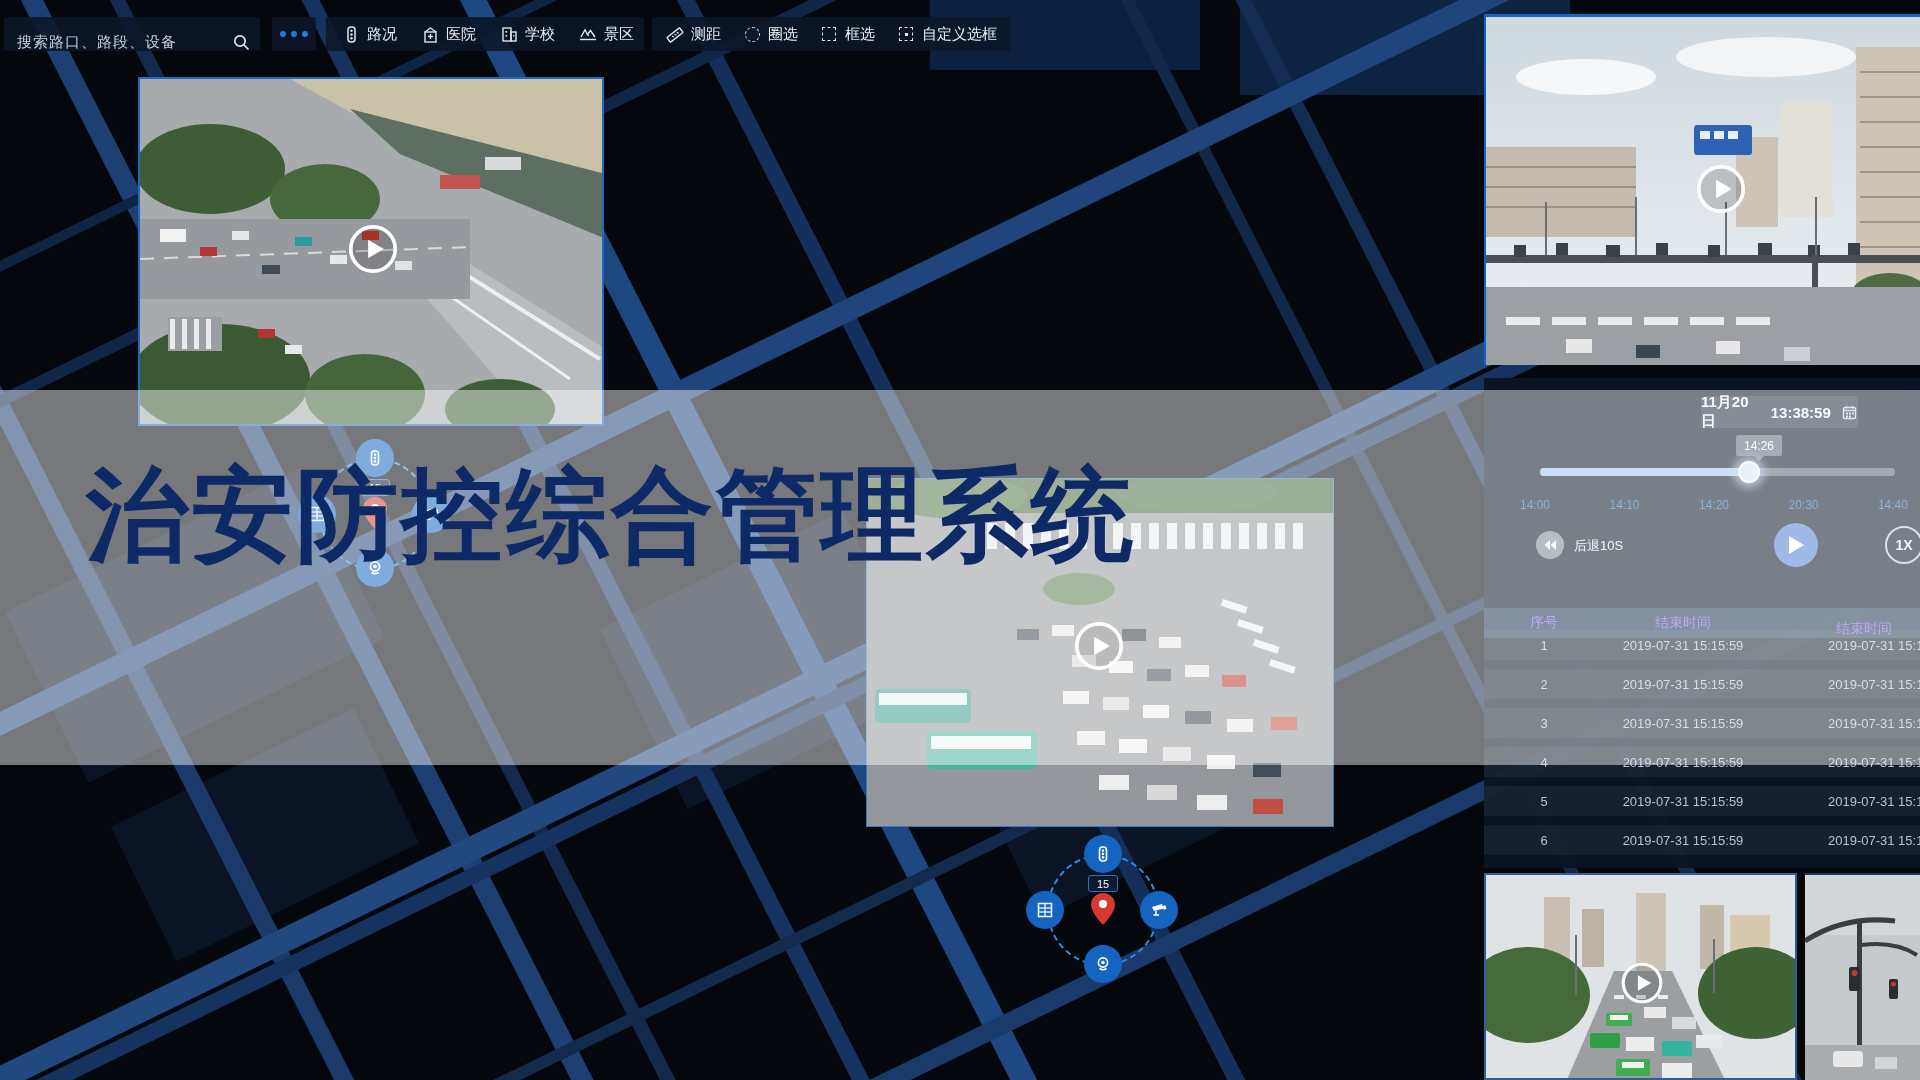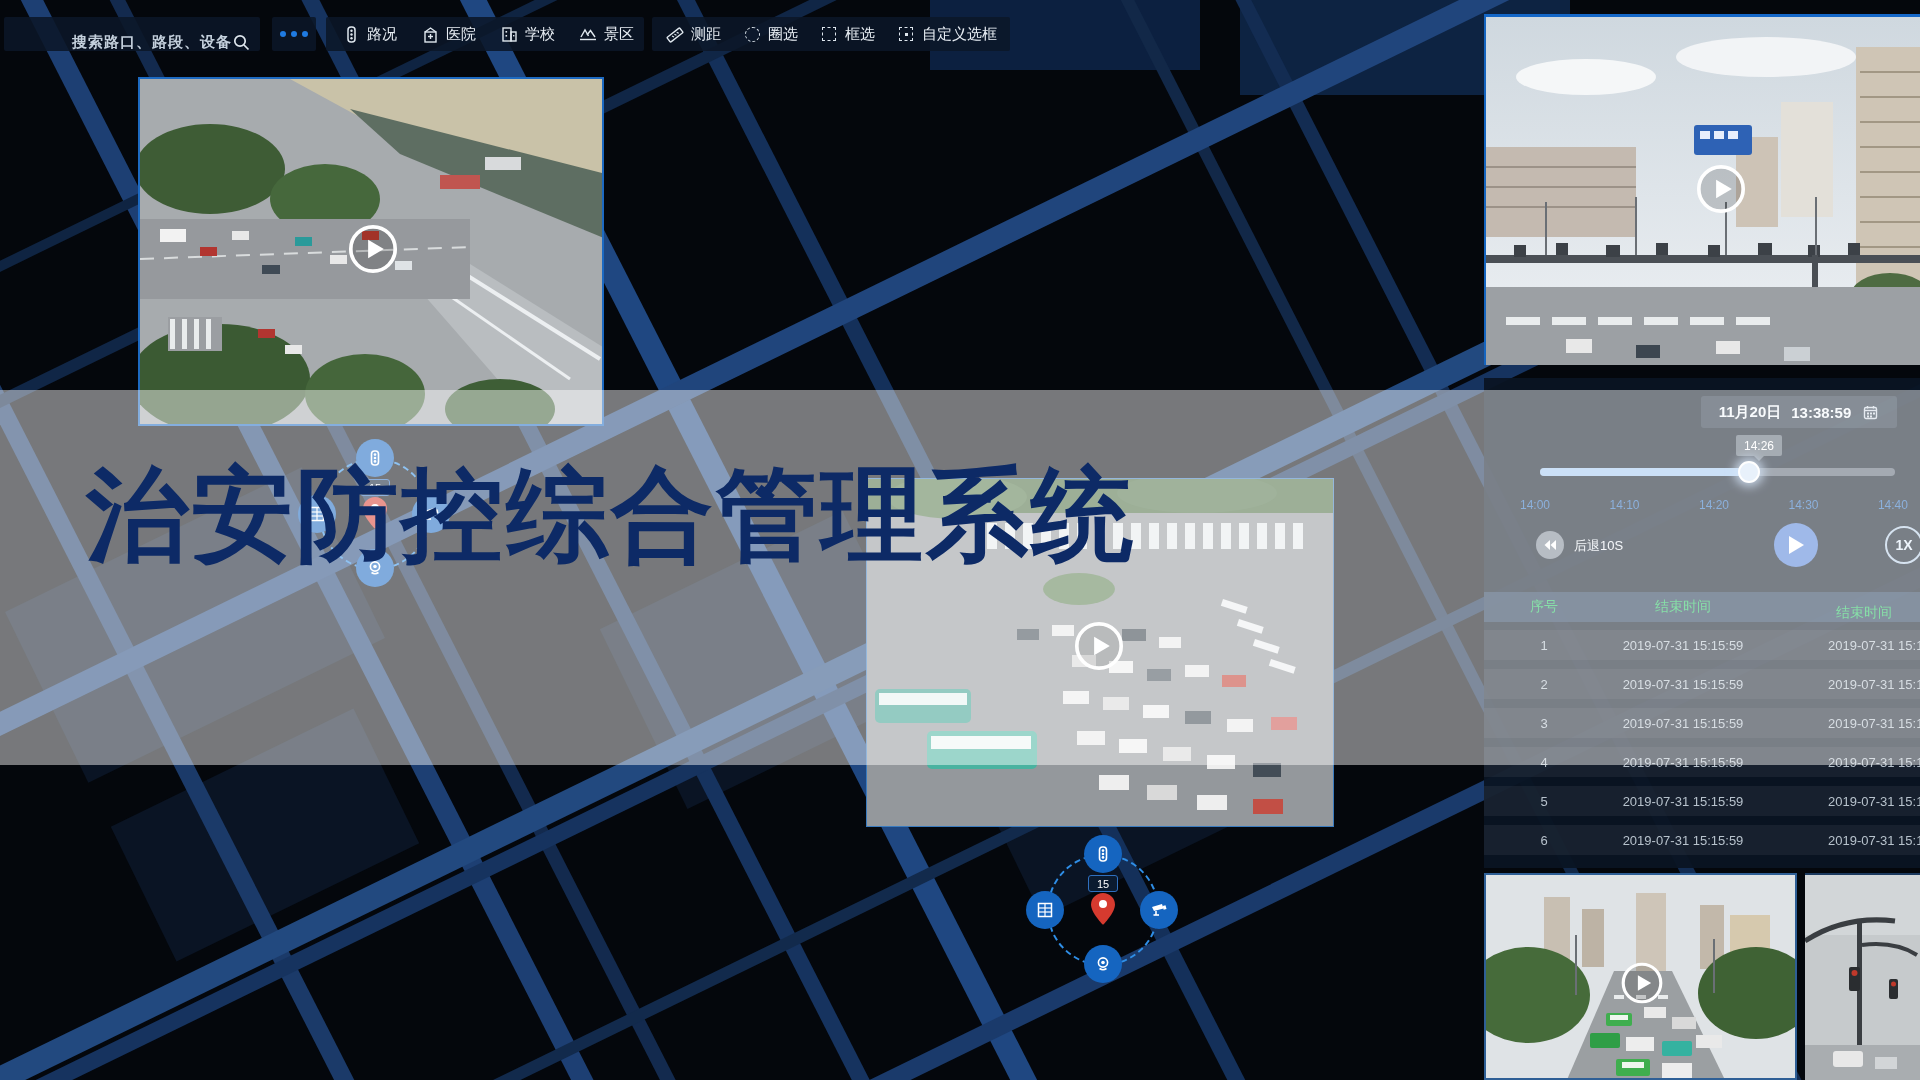--- a/index.html
+++ b/index.html
@@ -16,21 +16,21 @@
   .band{position:absolute;left:0;top:390px;width:1920px;height:375px;
         background:rgba(255,255,255,0.46);z-index:40;pointer-events:none;}
 
   
   .big-title{position:absolute;left:86px;top:448px;z-index:50;margin:0;
              font-size:102px;font-weight:700;letter-spacing:3px;color:#0d2a66;white-space:nowrap;}
 
   
   .tb-box{position:absolute;top:17px;height:34px;background:rgba(11,23,40,0.88);
           border-radius:2px;display:flex;align-items:center;z-index:60;color:#e8eef4;font-size:15px;}
-  .searchbox{left:4px;width:256px;padding:16px 10px 0 13px;justify-content:flex-end;font-weight:bold;}
+  .searchbox{left:4px;width:256px;padding:16px 10px 0 13px;justify-content:space-between;}
   .search-ph{color:#c3cfdb;letter-spacing:1px;}
   .dotsbox{left:272px;width:44px;justify-content:center;gap:5px;}
   .dot{width:6px;height:6px;border-radius:50%;background:#1f7ae0;display:inline-block;}
   .poibox{left:326px;width:318px;padding:0 16px;gap:24px;}
   .toolsbox{left:652px;width:358px;padding:0 14px;gap:22px;}
   .tb-item{display:flex;align-items:center;gap:7px;white-space:nowrap;cursor:pointer;}
   .tb-ic{display:inline-flex;width:18px;height:18px;align-items:center;justify-content:center;}
   .dash-circle{width:15px;height:15px;border:1.5px dashed #dfe7ee;border-radius:50%;}
   .dash-square{width:14px;height:14px;border:1.5px dashed #dfe7ee;}
   .dash-custom{width:14px;height:14px;border:1.5px dashed #dfe7ee;position:relative;}
@@ -57,21 +57,21 @@
   .m-right{left:102px;top:56px;}
   .m-bottom{left:46px;top:110px;}
   .m-count{position:absolute;left:50px;top:40px;min-width:30px;height:17px;padding:0 4px;
            background:#0b1b30;border:1px solid #2f70c0;border-radius:3px;color:#fff;font-size:11px;
            display:flex;align-items:center;justify-content:center;}
   .m-pin{position:absolute;left:53px;top:58px;}
 
   
   .rpanel{position:absolute;left:1484px;top:378px;width:436px;height:490px;
           background:rgba(9,20,35,0.95);z-index:11;overflow:hidden;color:#e8eef4;}
-  .datebox{position:absolute;left:217px;top:18px;width:196px;height:32px;border-radius:3px;
+  .datebox{position:absolute;left:217px;top:18px;width:157px;height:32px;border-radius:3px;
            background:rgba(160,190,220,0.16);display:flex;align-items:center;justify-content:center;gap:10px;
            font-size:15px;font-weight:bold;color:#f3f7fb;cursor:pointer;}
   .sl-tip{position:absolute;left:252px;top:57px;width:46px;height:21px;background:#5a6673;border-radius:2px;
           color:#fff;font-size:12px;display:flex;align-items:center;justify-content:center;}
   .sl-tip::after{content:"";position:absolute;left:18px;top:21px;border:5px solid transparent;border-top-color:#5a6673;}
   .slider{position:absolute;left:56px;top:90px;width:355px;height:8px;border-radius:4px;
           background:rgba(185,198,212,0.45);cursor:pointer;}
   .sl-fill{position:absolute;left:0;top:0;height:8px;border-radius:4px;background:#9fc6f0;}
   .sl-handle{position:absolute;right:-11px;top:-7px;width:22px;height:22px;border-radius:50%;
              background:#d5e6f8;border:2px solid #fff;box-shadow:0 0 10px 4px rgba(180,210,245,0.75);}
@@ -81,22 +81,22 @@
   .rewind{position:absolute;left:52px;top:8px;width:28px;height:28px;border-radius:50%;
           background:rgba(215,228,240,0.55);display:flex;align-items:center;justify-content:center;cursor:pointer;}
   .rewind-lb{position:absolute;left:90px;top:14px;font-size:13px;color:#eef3f8;}
   .playbtn{position:absolute;left:290px;top:0;width:44px;height:44px;border-radius:50%;background:#4f7fd6;
            display:flex;align-items:center;justify-content:center;cursor:pointer;}
   .speed{position:absolute;left:401px;top:3px;width:38px;height:38px;border-radius:50%;
          border:2px solid rgba(200,225,250,0.9);color:#e0ecfa;font-size:14px;font-weight:bold;
          display:flex;align-items:center;justify-content:center;cursor:pointer;}
 
   
-  .thead{position:absolute;left:0;top:214px;width:436px;height:30px;background:rgba(80,130,190,0.30);
-         display:grid;grid-template-columns:96px 206px auto;align-items:center;font-size:14px;color:#22c55e;}
+  .thead{position:absolute;left:0;top:230px;width:436px;height:30px;background:rgba(80,130,190,0.30);
+         display:grid;grid-template-columns:96px 206px auto;align-items:center;font-size:14px;color:#8b5cf6;}
   .thead .h0{text-align:center;padding-left:24px;}
   .thead .h1{text-align:center;}
   .thead .h2{padding-left:50px;white-space:nowrap;margin-top:11px;}
   .tbody{position:absolute;left:0;top:252px;width:436px;}
   .trow{height:30px;margin-bottom:9px;background:rgba(255,255,255,0.06);
         display:grid;grid-template-columns:96px 206px auto;align-items:center;font-size:13px;color:#b7c2cc;cursor:pointer;}
   .trow .c0{text-align:center;padding-left:24px;}
   .trow .c1{text-align:center;white-space:nowrap;}
   .trow .c2{padding-left:42px;white-space:nowrap;}
 </style>
@@ -488,21 +488,21 @@
     <div class="slider">
       <div class="sl-fill" style="width: 59%;">
         <div class="sl-handle"></div>
       </div>
     </div>
 
     <div class="ticks">
         <span class="tick">14:00</span>
         <span class="tick">14:10</span>
         <span class="tick">14:20</span>
-        <span class="tick">14:30</span>
+        <span class="tick">20:30</span>
         <span class="tick">14:40</span>
       </div>
 
     <div class="ctrls">
       <div class="rewind">
         <svg width="14" height="12" viewBox="0 0 14 12">
             <path d="M7 1 L1.5 6 L7 11 Z" fill="#fff"></path>
             <path d="M13 1 L7.5 6 L13 11 Z" fill="#fff"></path>
           </svg>
       </div>

